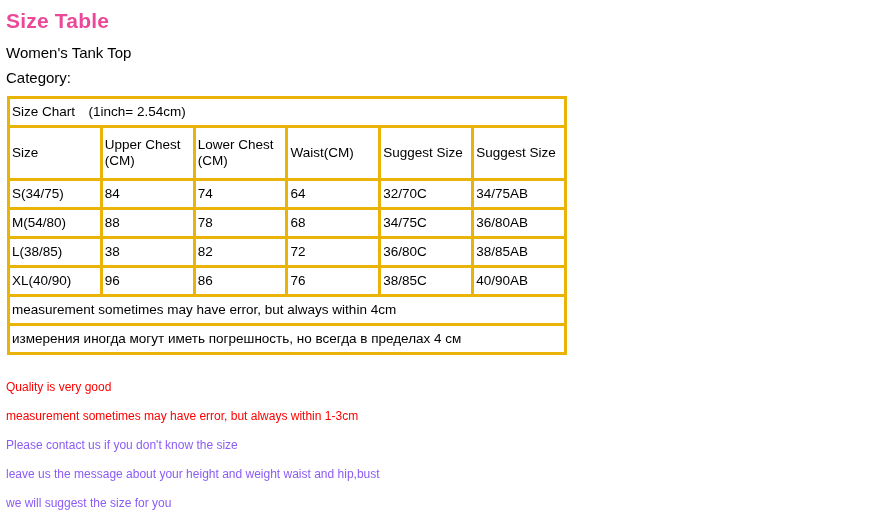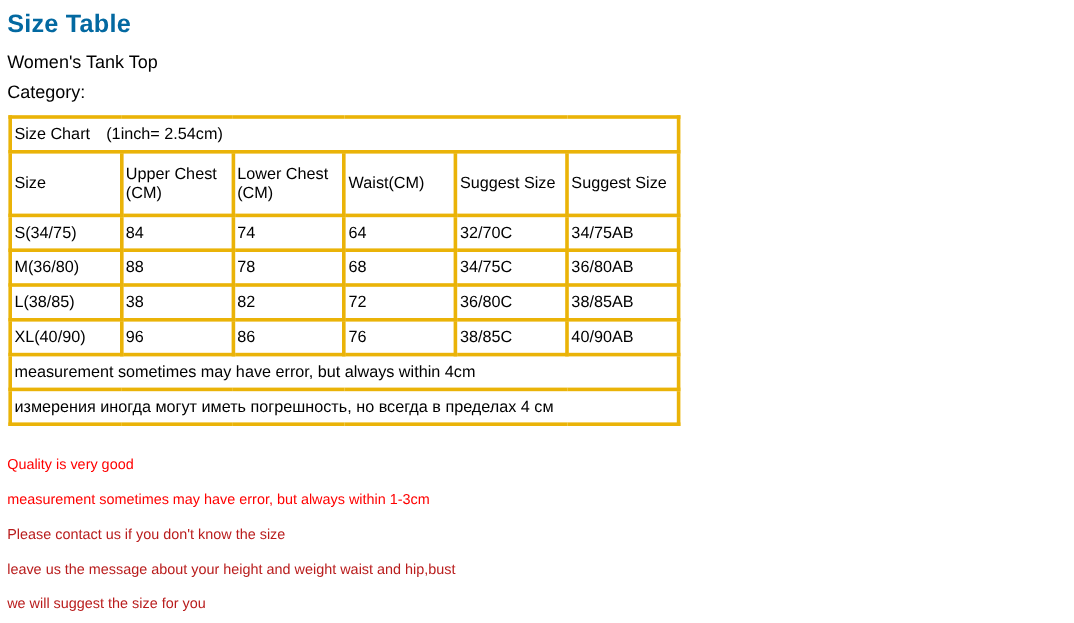--- a/index.html
+++ b/index.html
@@ -12,21 +12,21 @@
     height: 519px;
     font-family: "Liberation Sans", sans-serif;
     color: #000000;
     position: relative;
     overflow: hidden;
   }
   .page {
     padding: 8px 0 0 6px;
   }
   .title {
-    color: #0369a1;
+    color: #ec4899;
     font-weight: bold;
     font-size: 21px;
     line-height: 26px;
     margin: 0 0 6px 0;
     letter-spacing: 0.2px;
   }
   .intro-line {
     font-size: 15px;
     line-height: 25px;
     color: #000;
@@ -70,21 +70,21 @@
 
   .footer {
     margin-top: 18px;
   }
   .footer-line {
     font-size: 12px;
     line-height: 29px;
     white-space: pre;
   }
   .footer-line.red { color: #ff0000; }
-  .footer-line.black { color: #b91c1c; }
+  .footer-line.black { color: #8b5cf6; }
 </style>
 </head>
 <body>
 
 <div class="page">
 
   <div class="title">Size Table</div>
 
   <div class="intro">
     <div class="intro-line">Women's Tank Top</div>
@@ -121,21 +121,21 @@
 
       <tr>
         <td>S(34/75)</td>
         <td>84</td>
         <td>74</td>
         <td>64</td>
         <td>32/70C</td>
         <td>34/75AB</td>
       </tr>
       <tr>
-        <td>M(36/80)</td>
+        <td>M(54/80)</td>
         <td>88</td>
         <td>78</td>
         <td>68</td>
         <td>34/75C</td>
         <td>36/80AB</td>
       </tr>
       <tr>
         <td>L(38/85)</td>
         <td>38</td>
         <td>82</td>

